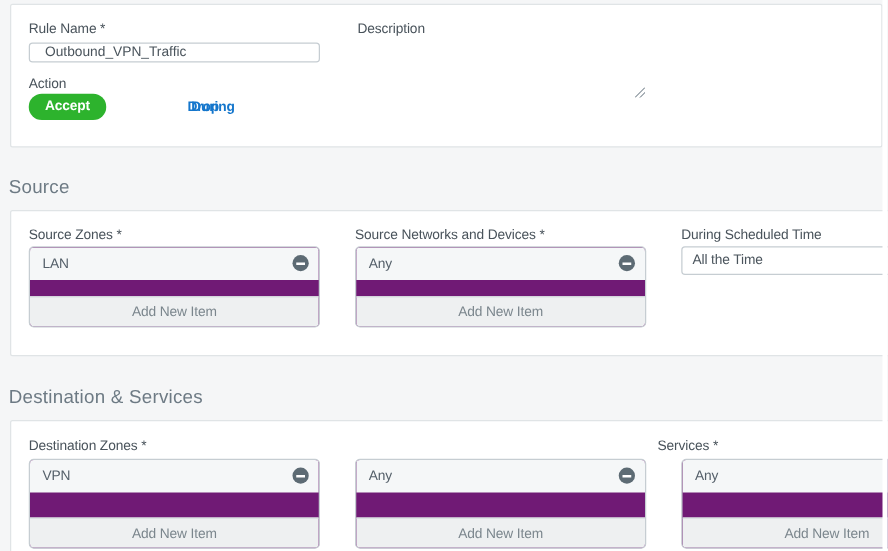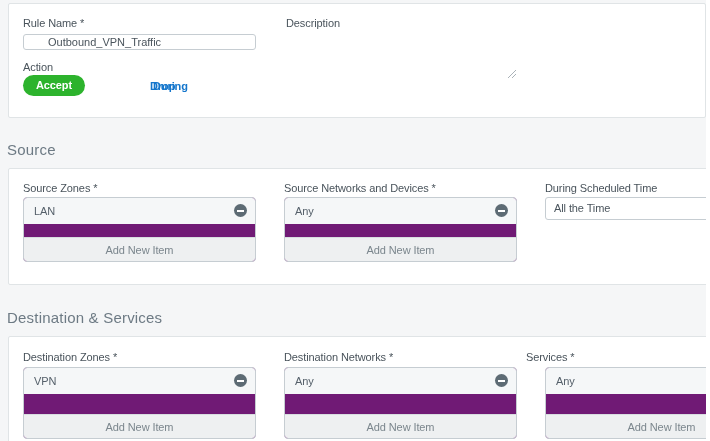--- a/index.html
+++ b/index.html
@@ -41,21 +41,21 @@
   .text-input {
     position: absolute;
     width: 233px;
     height: 16px;
     border: 1px solid #c6cdd2;
     border-radius: 3px;
     background: #fff;
     font-family: "Liberation Sans", sans-serif;
     font-size: 11px;
     color: #4a545c;
-    padding: 0 24px;
+    padding: 0 12px;
     outline: none;
   }
   .textarea-input {
     position: absolute;
     width: 233px;
     height: 47px;
     border: 1px solid #c6cdd2;
     border-radius: 3px;
     background: #fff;
     font-family: "Liberation Sans", sans-serif;
@@ -222,21 +222,20 @@
   <div class="field-label" style="left:14px; top:14px;">Destination Zones *</div>
   <div class="list-box h-dest" style="left:14px; top:30px;">
     <div class="list-item">
       <span>VPN</span>
       <span class="minus-icon"></span>
     </div>
     <div class="list-spacer-dest"></div>
     <div class="add-item-btn">Add New Item</div>
   </div>
 
-  <div class="field-label" style="left:275px; top:14px;">Destination Networks *</div>
   <div class="list-box h-dest" style="left:275px; top:30px;">
     <div class="list-item">
       <span>Any</span>
       <span class="minus-icon"></span>
     </div>
     <div class="list-spacer-dest"></div>
     <div class="add-item-btn">Add New Item</div>
   </div>
 
   <div class="field-label" style="left:517px; top:14px;text-align:center;">Services *</div>

